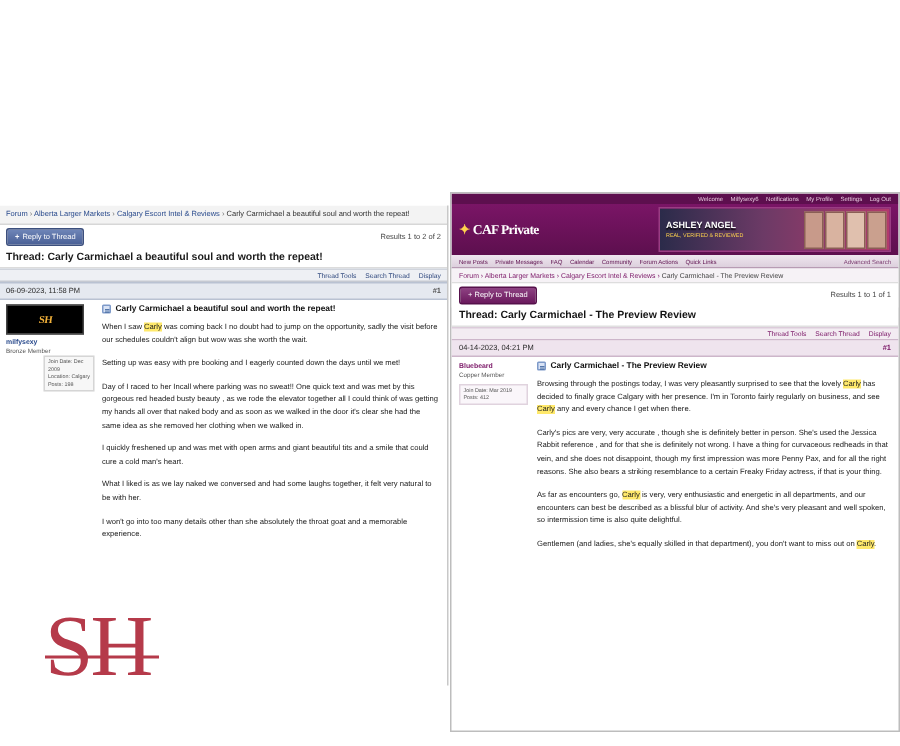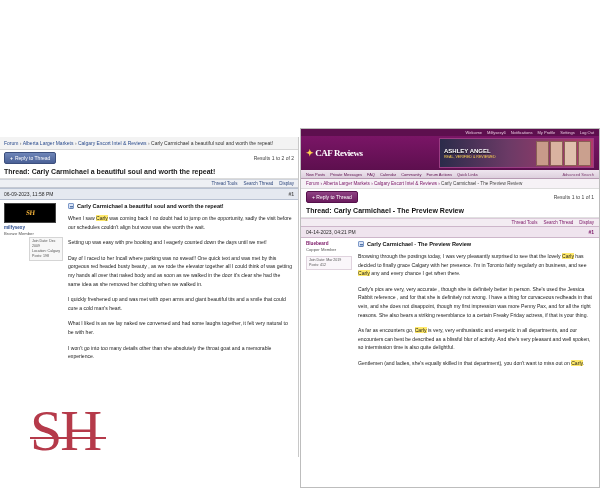--- a/index.html
+++ b/index.html
@@ -274,21 +274,21 @@
     <span>Milfysexy6</span>
     <span>Notifications</span>
     <span>My Profile</span>
     <span>Settings</span>
     <span>Log Out</span>
   </div>
 
   <div class="r-header">
     <div class="r-logo">
       <span class="star">✦</span>
-      <span>CAF Reviews</span>
+      <span>CAF Private</span>
     </div>
     <div class="r-banner">
       <div>
         <div class="bn-name">ASHLEY ANGEL</div>
         <div class="bn-sub">REAL, VERIFIED &amp; REVIEWED</div>
       </div>
       <div class="faces">
         <div class="face"></div>
         <div class="face"></div>
         <div class="face"></div>

